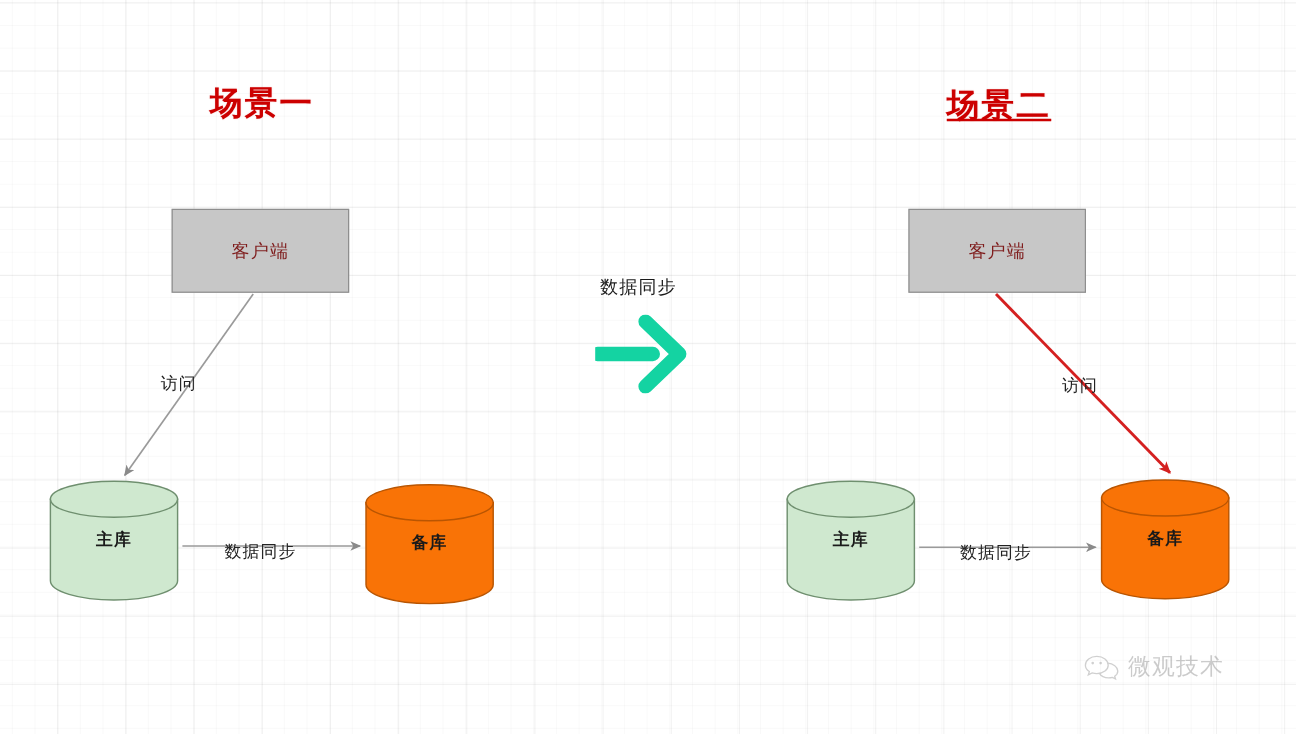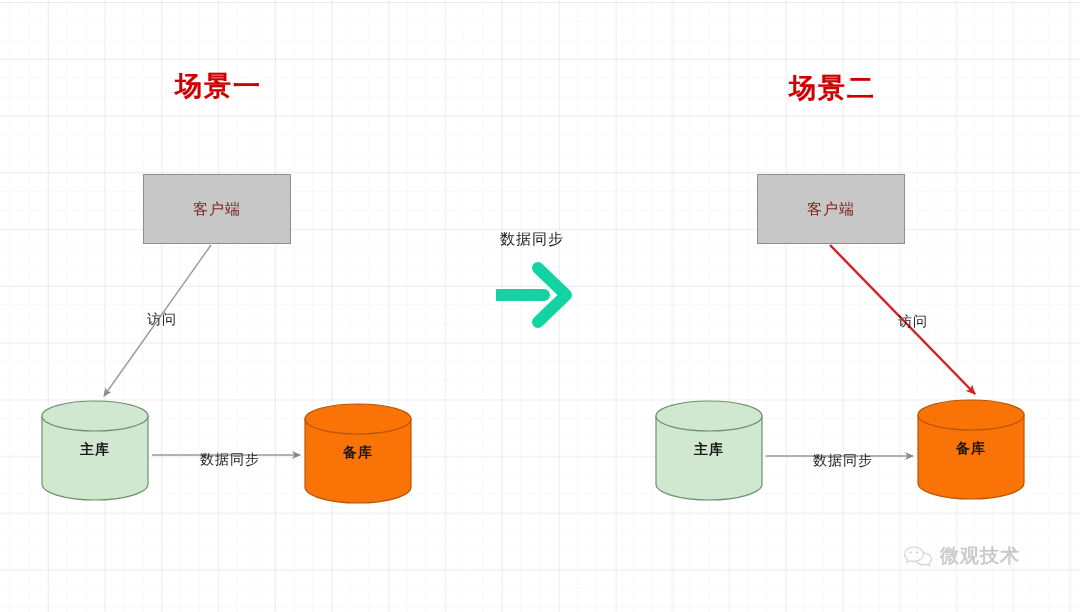--- a/index.html
+++ b/index.html
@@ -38,21 +38,21 @@
   .title {
     position: absolute;
     color: #cc0000;
     font-weight: bold;
     font-size: 27px;
     letter-spacing: 2px;
     white-space: nowrap;
     text-shadow: 0 0 1px rgba(204,0,0,0.35);
   }
   #title-scene-1 { left: 175px; top: 68px; }
-  #title-scene-2 { left: 789px; top: 70px; }
+  #title-scene-2 { left: 789px; top: 70px; text-decoration: underline; }
 
   .client-box {
     position: absolute;
     background: #c7c7c7;
     border: 1px solid #8e8e8e;
     display: flex;
     align-items: center;
     justify-content: center;
     color: #7f1d1d;
     font-size: 15px;
@@ -86,21 +86,20 @@
     font-weight: bold;
   }
 
   .edge-label {
     position: absolute;
     font-size: 14px;
     color: #222;
     letter-spacing: 1px;
     white-space: nowrap;
     background: rgba(255,255,255,0.0);
-    margin-left: 13px;
   }
   #label-access-1 { left: 134px; top: 311px; }
   #label-access-2 { left: 885px; top: 313px; }
   #label-sync-1  { left: 187px; top: 451px; }
   #label-sync-2  { left: 800px; top: 452px; }
 
   #label-transition {
     position: absolute;
     left: 500px;
     top: 230px;
@@ -135,21 +134,20 @@
     align-items: center;
     gap: 7px;
     opacity: 0.30;
     pointer-events: none;
   }
   #watermark .wm-text {
     font-size: 19px;
     color: #555;
     letter-spacing: 1px;
     white-space: nowrap;
-    font-weight: bold;
   }
 </style>
 </head>
 <body>
 
 <div id="canvas">
   <div id="grid-overlay"></div>
 
   <div class="title" id="title-scene-1">场景一</div>
 

